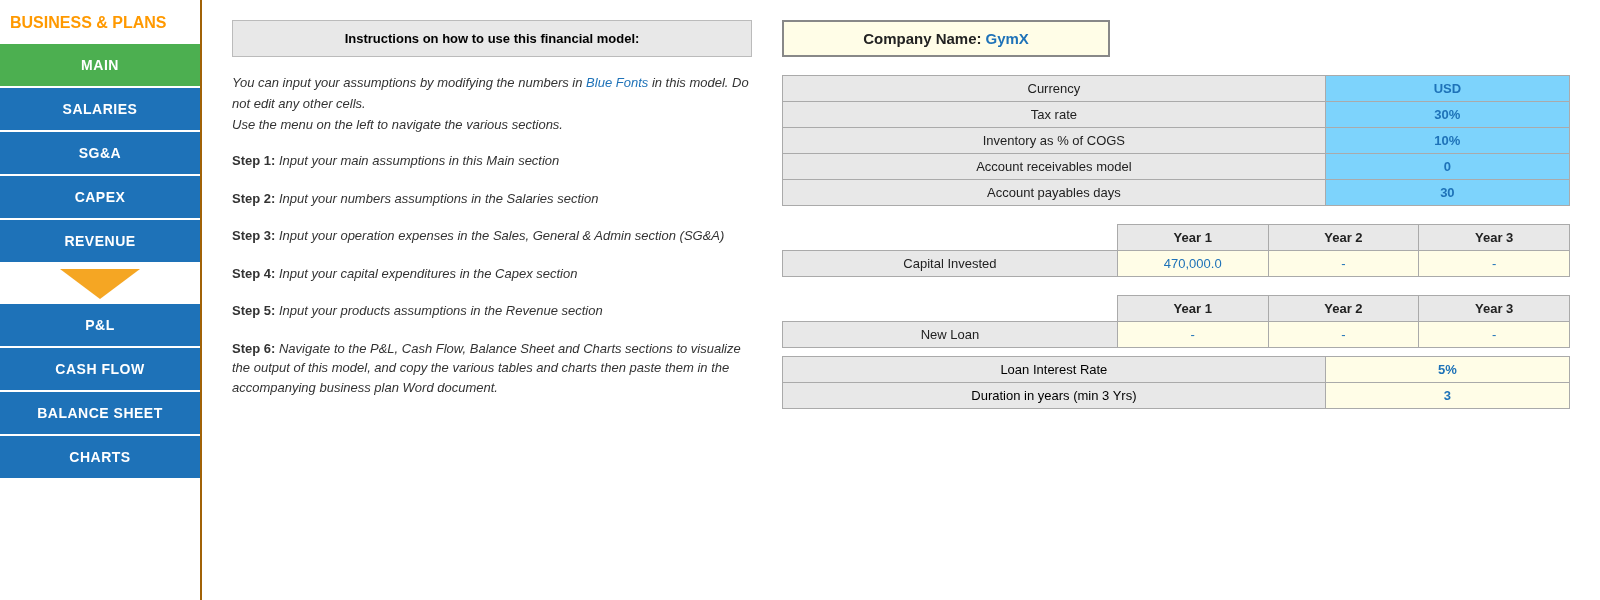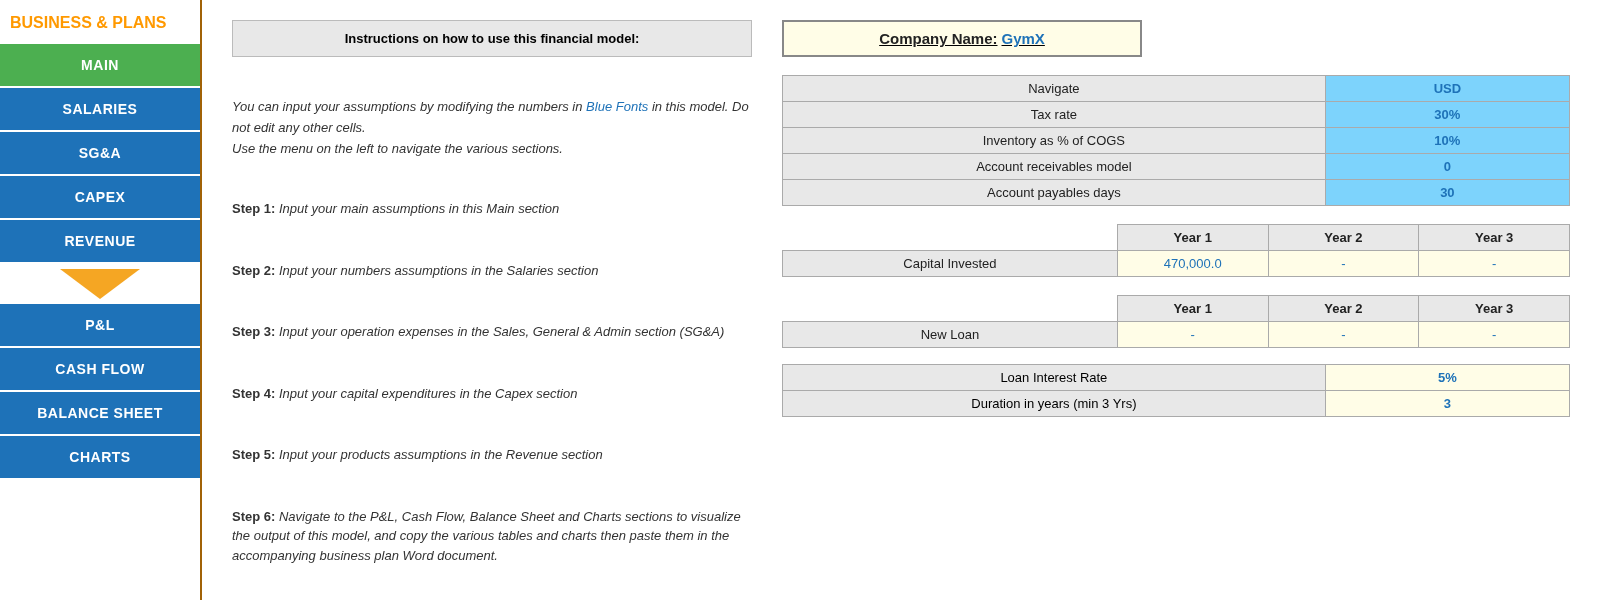--- a/index.html
+++ b/index.html
@@ -76,21 +76,20 @@
       padding: 20px 30px 20px 30px;
       gap: 30px;
       overflow: hidden;
     }
 
     
     .instructions-panel {
       flex: 0 0 520px;
       display: flex;
       flex-direction: column;
-      gap: 24px;
     }
 
     .instructions-box {
       background: #e8e8e8;
       border: 1px solid #bbb;
       padding: 10px 16px;
       margin-bottom: 16px;
       text-align: center;
       font-weight: bold;
       font-size: 13px;
@@ -129,23 +128,22 @@
 
     
     .company-name-box {
       border: 2px solid #888;
       background: #fffde7;
       padding: 8px 20px;
       display: inline-flex;
       align-items: center;
       font-size: 15px;
       font-weight: bold;
-      width: 360px;
+      width: 328px;
       justify-content: center;
-      text-decoration: underline;
     }
     .company-name-box .label {
       color: #222;
       font-weight: bold;
     }
     .company-name-box .value {
       color: #1e72b8;
       font-weight: bold;
       margin-left: 4px;
     }
@@ -280,21 +278,21 @@
 
     <div class="company-name-box">
       <span class="label">Company Name:</span>
       <span class="value">GymX</span>
     </div>
 
     <div class="section-block">
       <table class="data-table">
         <tbody>
           <tr>
-            <td class="label-cell">Navigate</td>
+            <td class="label-cell">Currency</td>
             <td class="input-cell">USD</td>
           </tr>
           <tr>
             <td class="label-cell">Tax rate</td>
             <td class="input-cell">30%</td>
           </tr>
           <tr>
             <td class="label-cell">Inventory as % of COGS</td>
             <td class="input-cell">10%</td>
           </tr>
@@ -344,21 +342,21 @@
         <tbody>
           <tr>
             <td class="label-cell">New Loan</td>
             <td class="year-input">-</td>
             <td class="year-input">-</td>
             <td class="year-input">-</td>
           </tr>
         </tbody>
       </table>
 
-      <table class="loan-info-table" style="margin-top:16px;padding-left:12px;">
+      <table class="loan-info-table" style="margin-top:8px;padding-left:12px;">
         <tbody>
           <tr>
             <td class="label-cell">Loan Interest Rate</td>
             <td class="input-cell">5%</td>
           </tr>
           <tr>
             <td class="label-cell">Duration in years (min 3 Yrs)</td>
             <td class="input-cell">3</td>
           </tr>
         </tbody>

